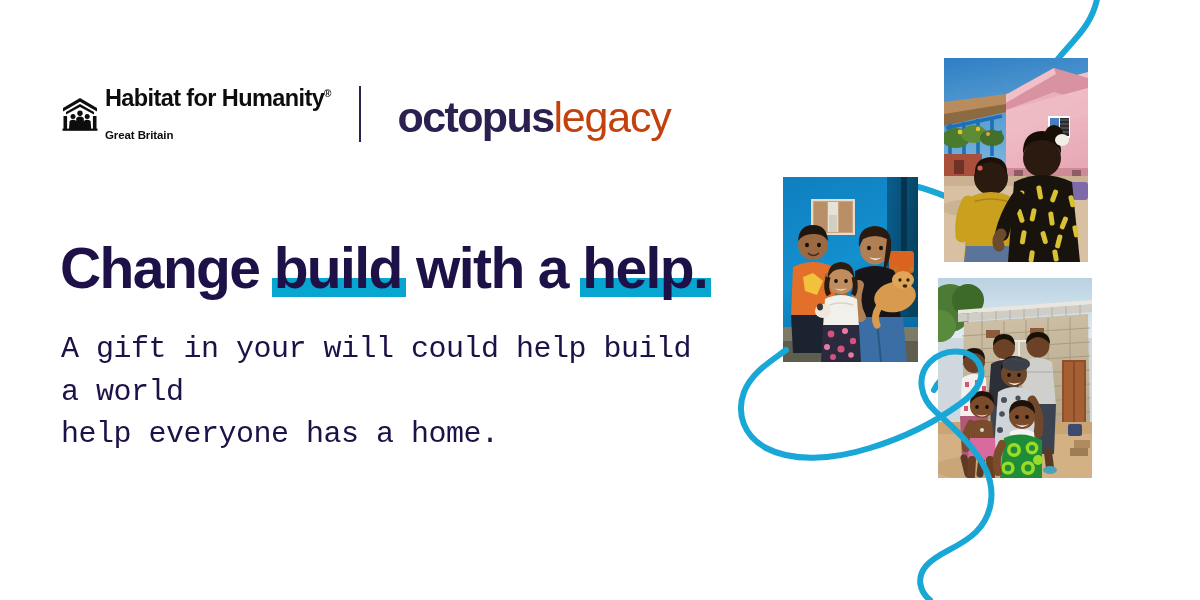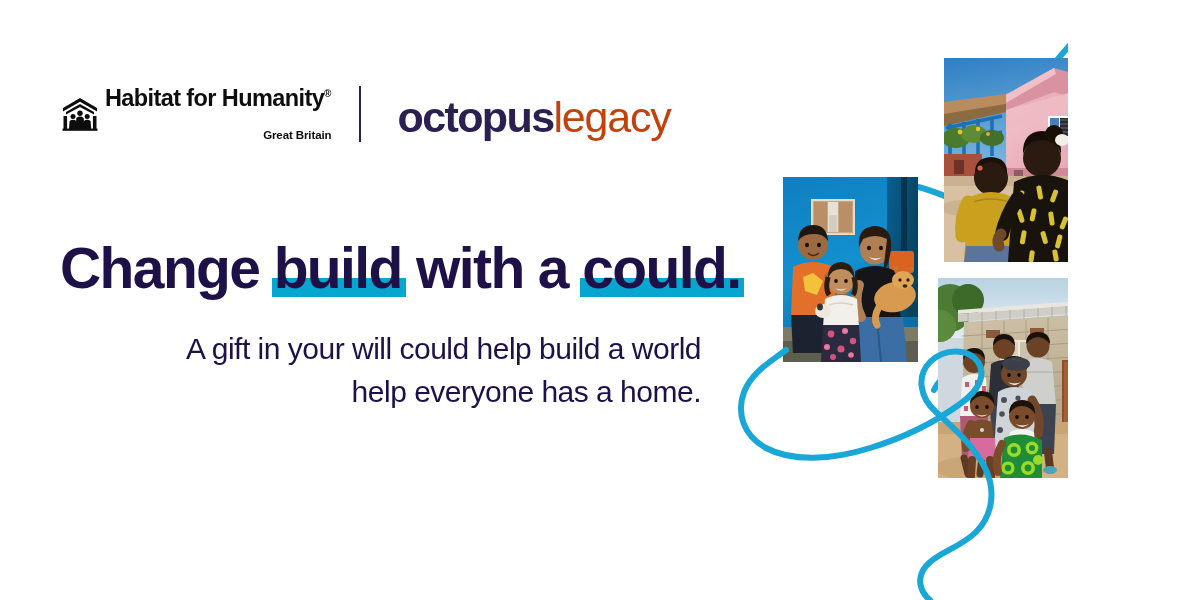--- a/index.html
+++ b/index.html
@@ -6,25 +6,24 @@
   html, body {
     margin: 0;
     padding: 0;
     background: #ffffff;
   }
   body {
     font-family: "Liberation Sans", sans-serif;
   }
   #banner {
     position: relative;
-    width: 1068px;
+    width: 1200px;
     height: 600px;
     background: #ffffff;
     overflow: hidden;
-    text-align: right;
   }
 
   
   .ribbon-layer {
     position: absolute;
     left: 0; top: 0;
     width: 1200px; height: 600px;
     pointer-events: none;
   }
   .ribbon-layer.back { z-index: 1; }
@@ -132,21 +131,21 @@
     z-index: -1;
   }
 
   
   .subcopy {
     position: absolute;
     left: 61px;
     top: 298px;
     width: 640px;
     z-index: 4;
-    font-family: Liberation Sans, sans-serif;
+    font-family: Liberation Mono, monospace;
     font-size: 30px;
     line-height: 1.42;
     letter-spacing: -0.5px;
     color: #1e1147;
   }
   .subcopy .line { display: block; }
 
   
   .photo {
     position: absolute;
@@ -612,20 +611,20 @@
     </div>
 
     <div class="logo-divider"></div>
 
     <div class="octopus-logo">
       <span class="octopus-bold">octopus</span>
         <span class="octopus-light">legacy</span>
     </div>
   </div>
 
-  <h1 class="headline"><span>Change </span><span class="hl-word"><span class="bar"></span><span>build</span></span><span> with a </span><span class="hl-word"><span class="bar"></span><span>could.</span></span></h1>
+  <h1 class="headline"><span>Change </span><span class="hl-word"><span class="bar"></span><span>build</span></span><span> with a </span><span class="hl-word"><span class="bar"></span><span>help.</span></span></h1>
 
   <p class="subcopy">
     <span class="line">A gift in your will could help build a world</span>
     <span class="line">help everyone has a home.</span>
   </p>
 
 </div>
 
 </body></html>

